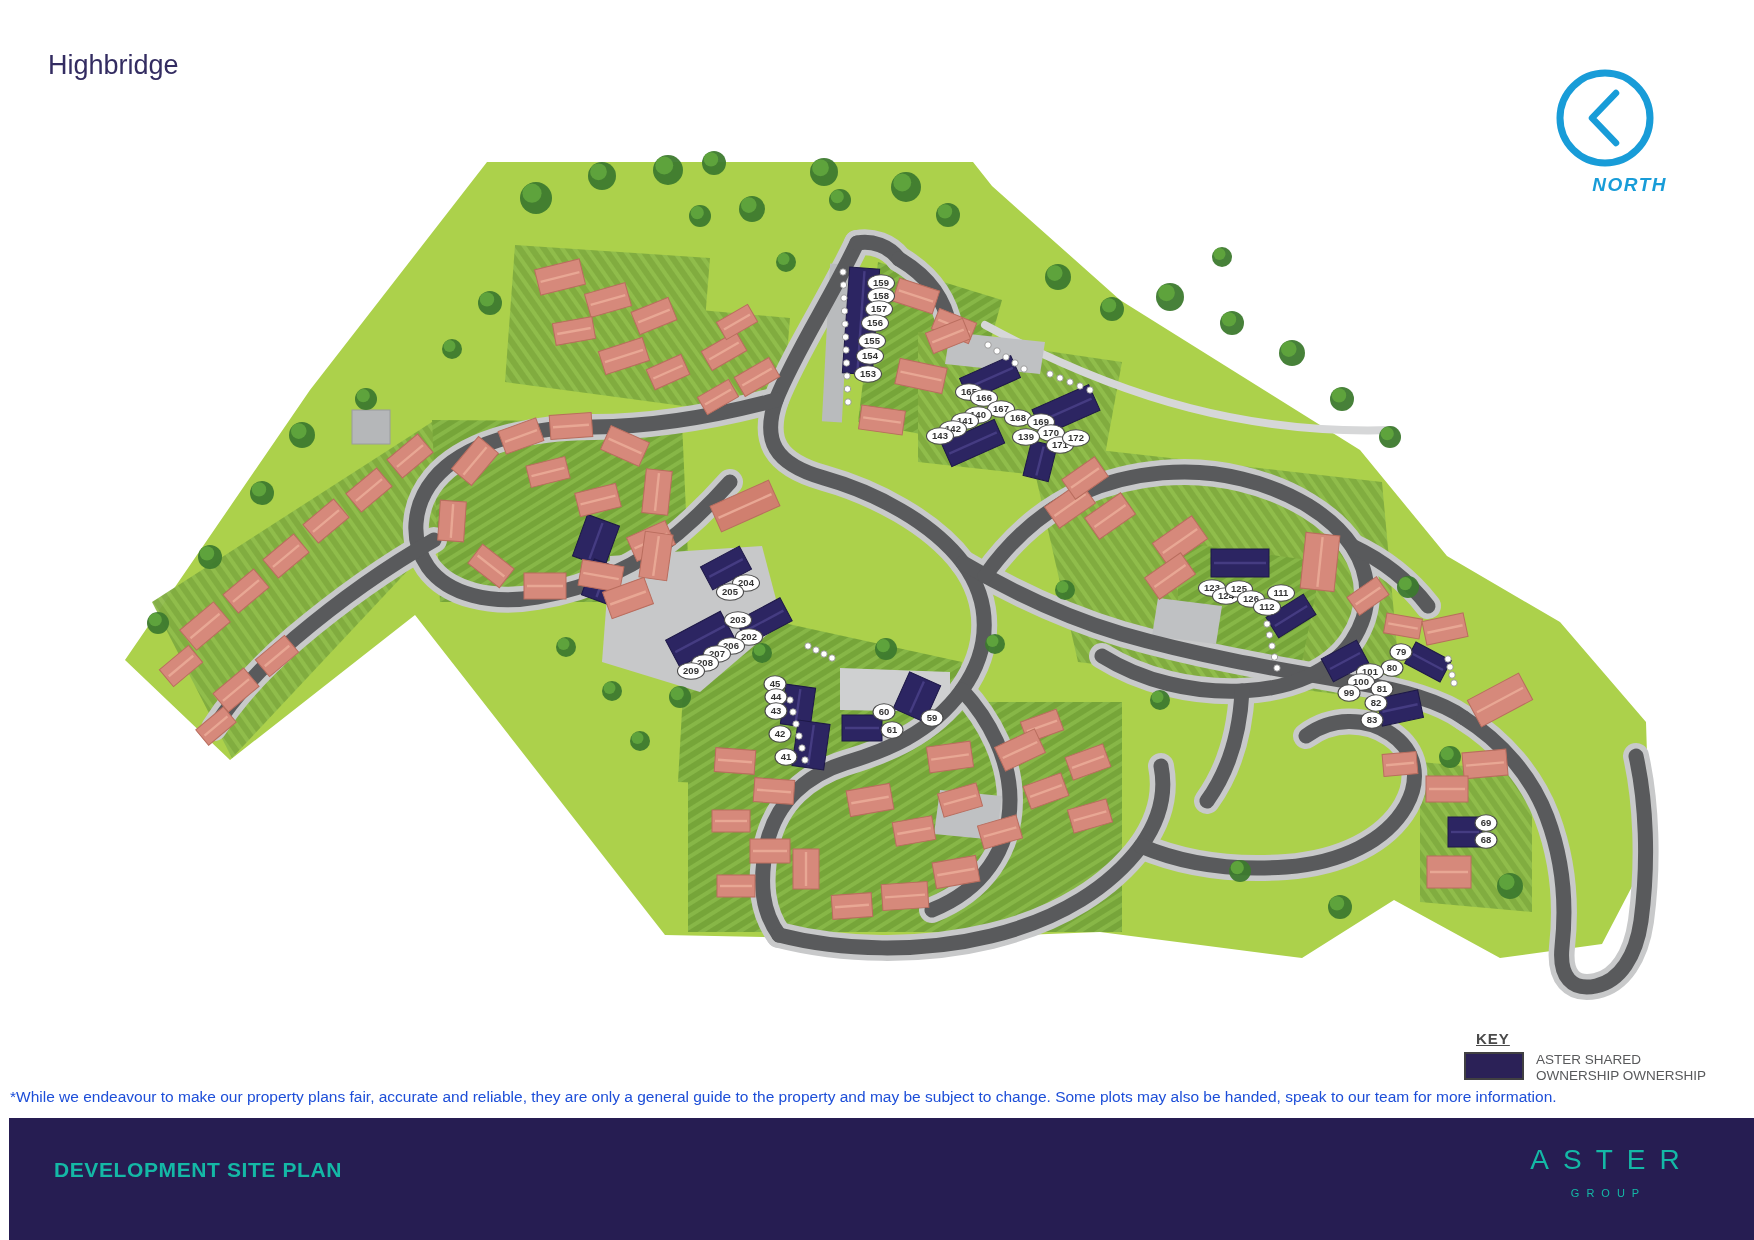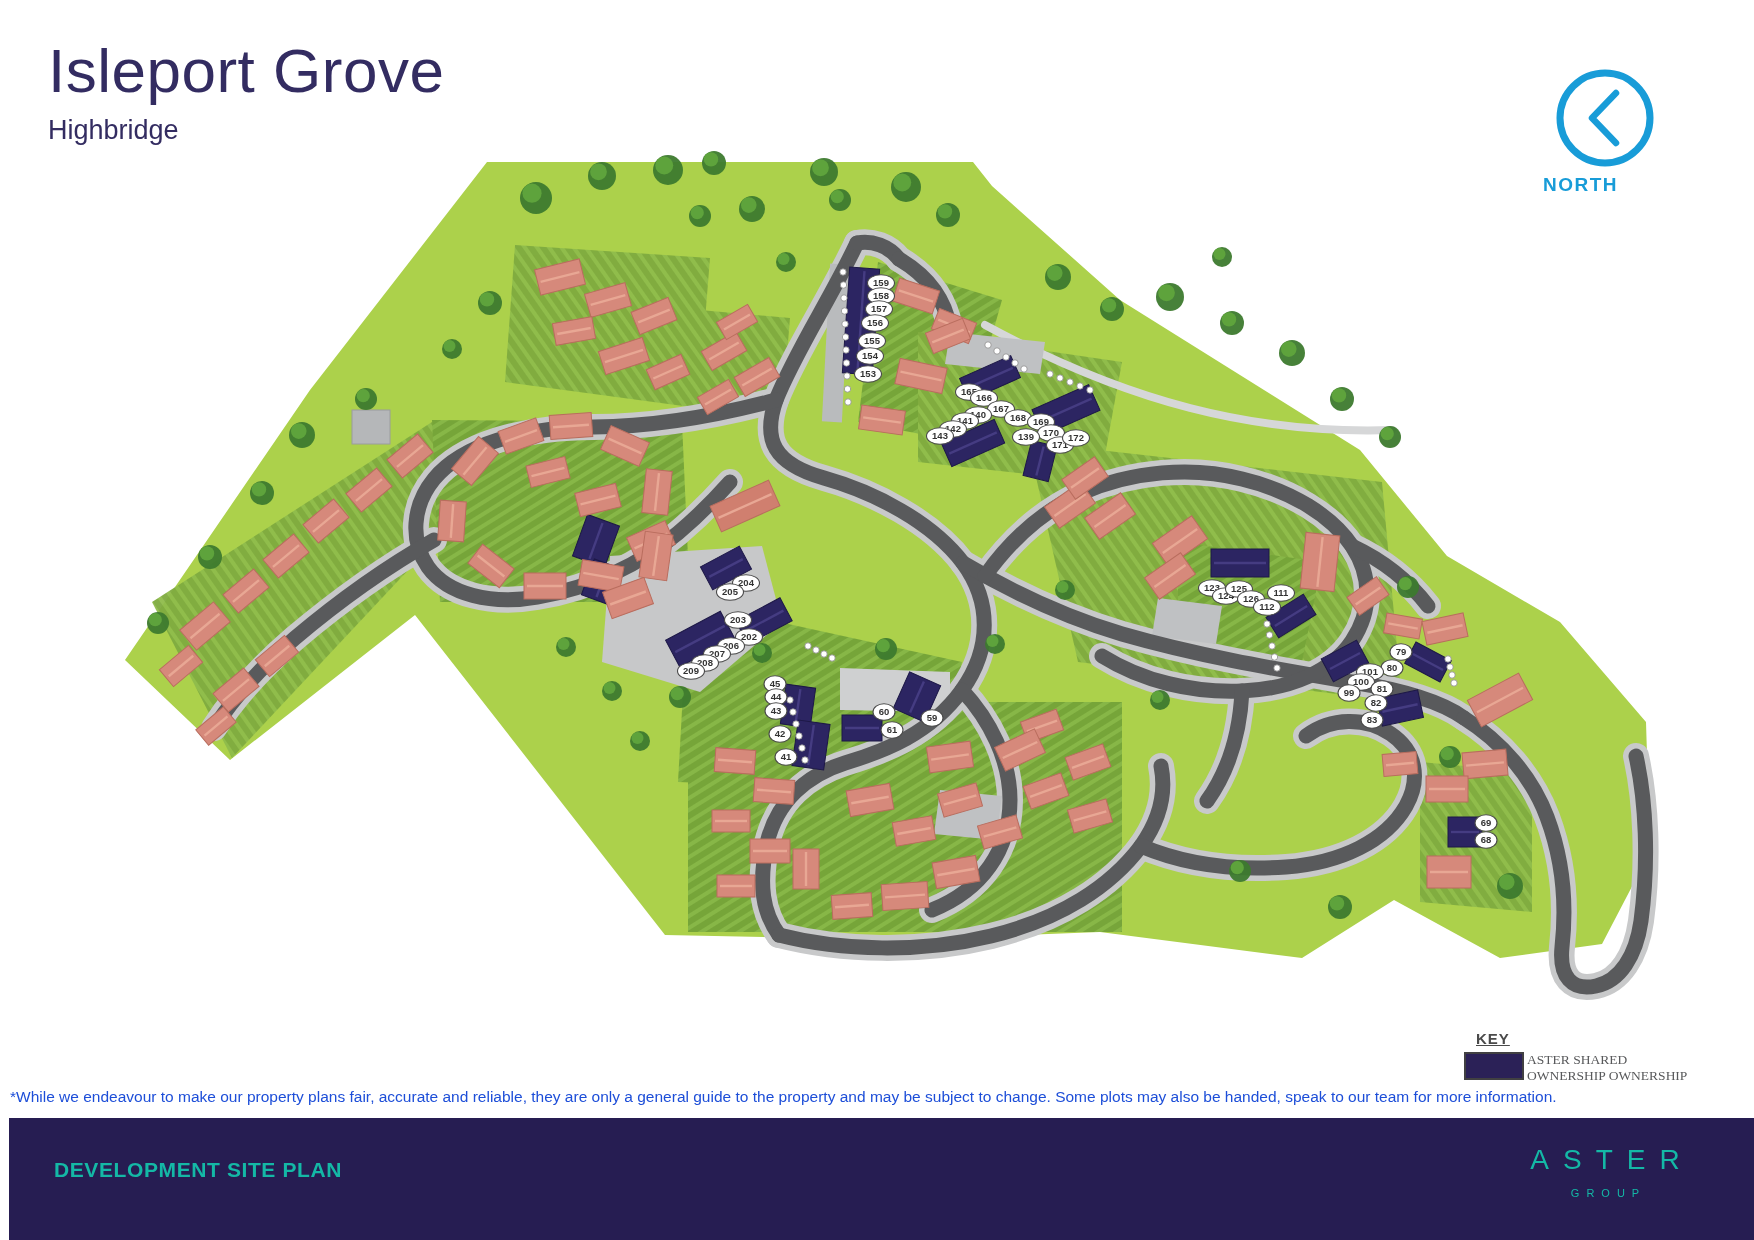--- a/index.html
+++ b/index.html
@@ -1,42 +1,41 @@
 <!DOCTYPE html>
 <html><head>
 <meta charset="utf-8">
 <style>
   html,body{margin:0;padding:0;background:#fff;font-family:"Liberation Sans",sans-serif;}
   .page{position:relative;width:1754px;height:1240px;background:#ffffff;overflow:hidden;}
   .hdr{position:absolute;left:48px;top:38px;color:#332c61;z-index:5;}
   .hdr h1{margin:0;font-size:62px;font-weight:300;letter-spacing:.5px;line-height:1.05;}
   .hdr .sub{margin-top:12px;font-size:27px;font-weight:400;}
-  .north{position:absolute;left:1543px;top:66px;width:124px;text-align:left;color:#189cd8;z-index:5;}
+  .north{position:absolute;left:1543px;top:66px;width:124px;text-align:right;color:#189cd8;z-index:5;font-style:italic;}
   .north svg{display:block;margin:0 auto;}
   .north .lbl{margin-top:4px;font-size:19px;font-weight:600;letter-spacing:1.5px;}
   #map{position:absolute;left:0;top:0;z-index:1;}
   .keybox{position:absolute;left:1464px;top:1030px;width:290px;z-index:5;}
   .keybox .kh{font-size:15px;letter-spacing:1px;color:#4a4a4a;text-decoration:underline;margin:0 0 5px 12px;font-weight:700;}
   .keyrow{display:flex;align-items:flex-start;}
   .swatch{width:56px;height:24px;background:#2b2157;border:2px solid #414042;flex:none;}
-  .keylbl{margin-left:3px;font-size:13.5px;line-height:1.2;color:#58595b;font-family:Liberation Serif, serif;}
+  .keylbl{margin-left:12px;font-size:13.5px;line-height:1.2;color:#58595b;}
   .disclaimer{position:absolute;left:10px;top:1088px;width:1744px;font-size:15.5px;color:#1d4ed8;z-index:5;}
   .footer{position:absolute;left:9px;top:1118px;width:1754px;height:122px;background:#261d52;color:#14b8a6;z-index:6;}
   .ftitle{position:absolute;left:45px;top:40px;font-size:21px;font-weight:bold;letter-spacing:.6px;}
   .brand{position:absolute;right:48px;top:26px;width:220px;text-align:center;}
   .brand .b1{font-size:28px;font-weight:400;letter-spacing:14px;margin-right:-14px;}
   .brand .b2{font-size:11px;font-weight:400;letter-spacing:7px;margin-right:-7px;margin-top:11px;}
 </style>
 </head>
 <body>
 
 <div class="page">
 
   <div class="hdr">
-    <h1>Isleport Grove</h1>
     <div class="sub">Highbridge</div>
   </div>
 
   <div class="north">
     <svg width="104" height="104" viewBox="0 0 104 104">
       <circle cx="52" cy="52" r="45" fill="none" stroke="#189cd8" stroke-width="7"></circle>
       <polyline points="63,27 39,52 63,77" fill="none" stroke="#189cd8" stroke-width="6.5" stroke-linecap="round" stroke-linejoin="round"></polyline>
     </svg>
     <div class="lbl">NORTH</div>
   </div>

